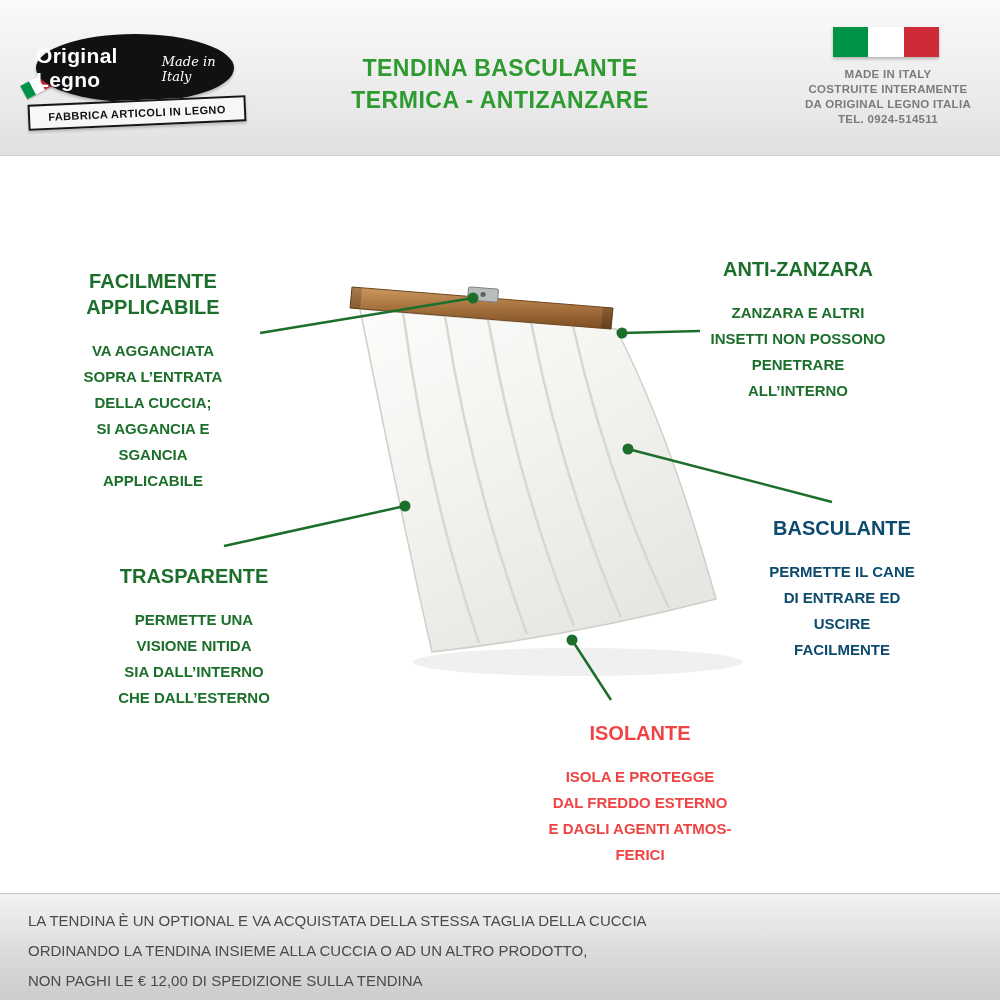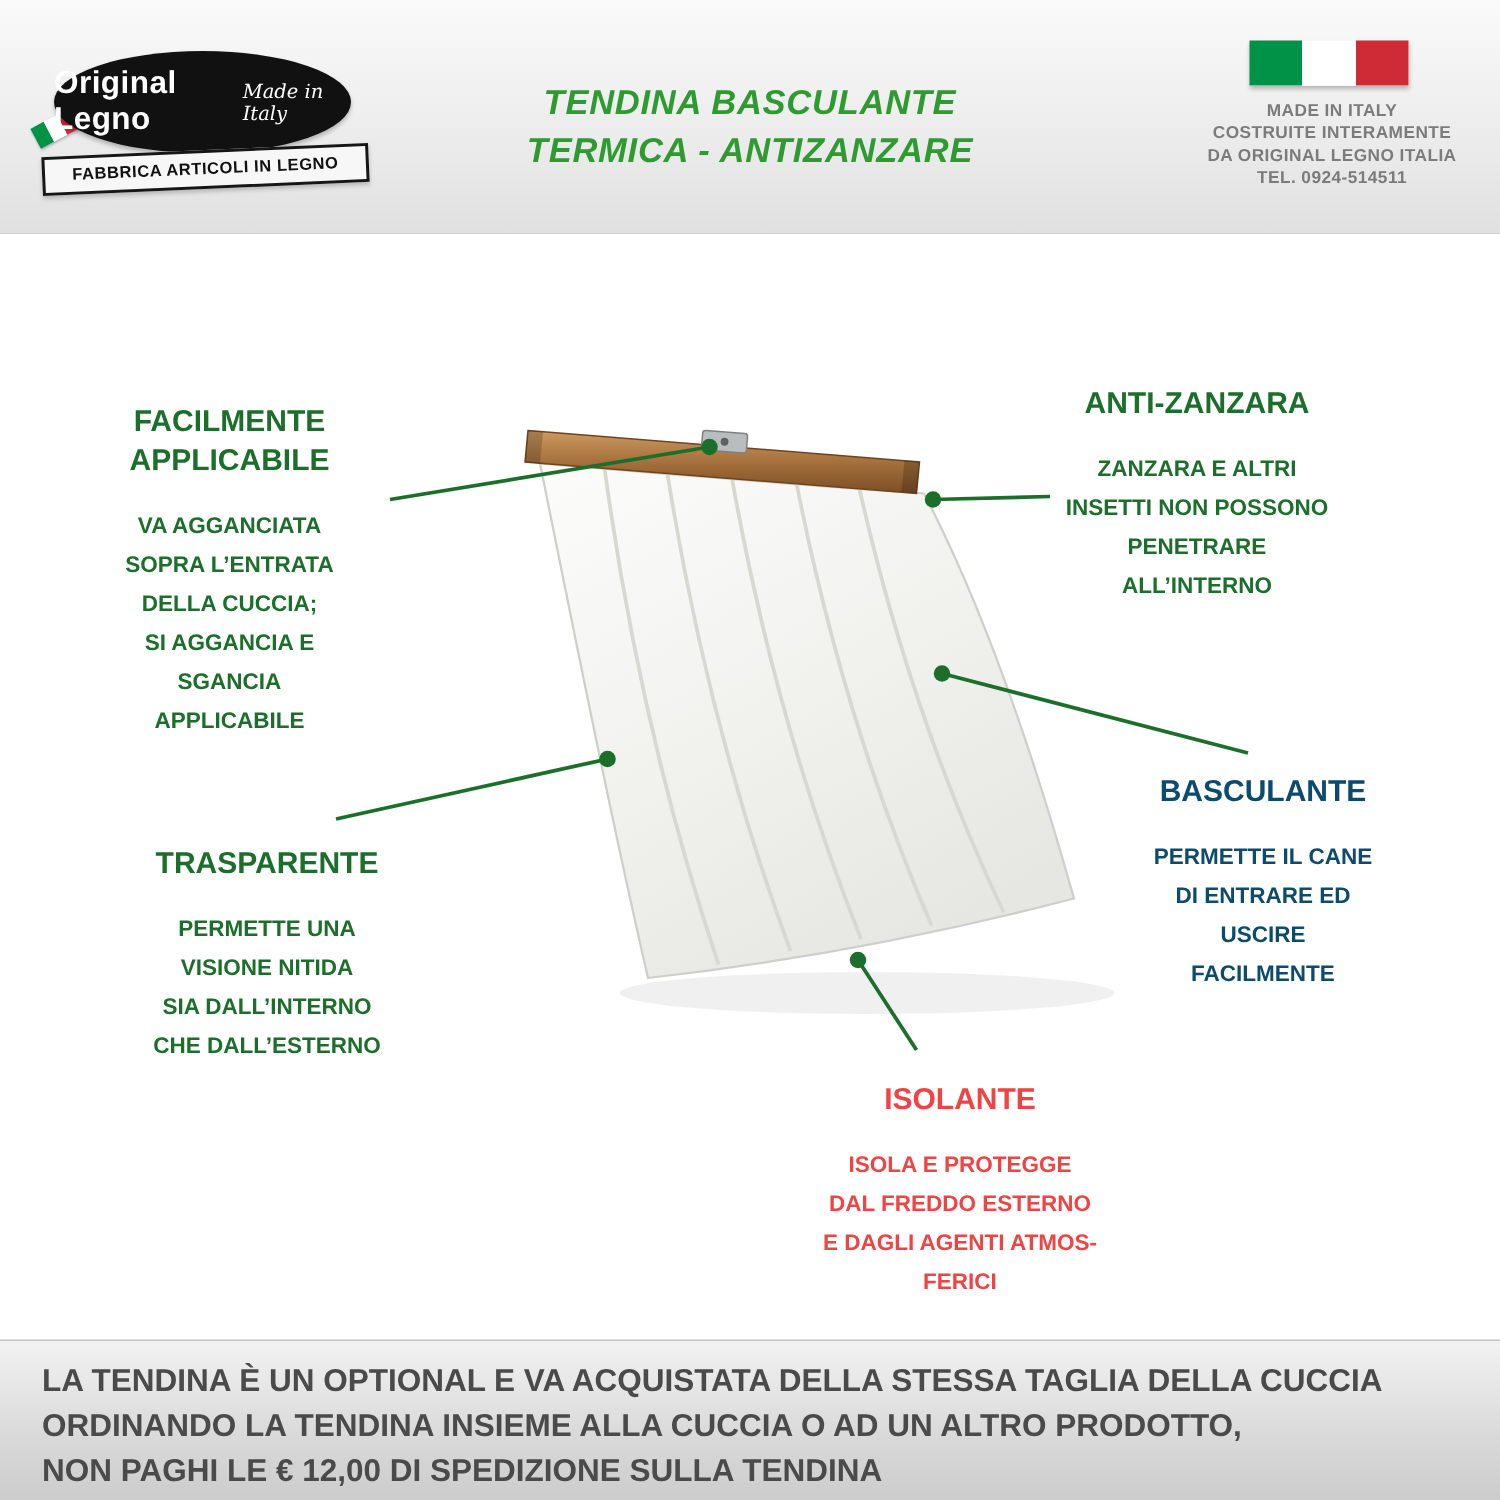--- a/index.html
+++ b/index.html
@@ -29,21 +29,21 @@
   .logo-banner{
     position:absolute;left:0;top:66px;width:214px;height:22px;
     background:#f7f7f7;border:2px solid #161616;transform:rotate(-2.5deg);
     display:flex;align-items:center;justify-content:center;
     font-size:11px;font-weight:bold;color:#111;letter-spacing:.4px;white-space:nowrap;
     box-shadow:0 2px 3px rgba(0,0,0,.2);
   }
   .title{
     position:absolute;left:275px;top:52px;width:450px;margin:0;
     text-align:center;font-size:23px;line-height:32px;font-weight:bold;
-    letter-spacing:.5px;white-space:pre-line;font-style:italic;
+    letter-spacing:.5px;white-space:pre-line;
   }
   .flag{
     position:absolute;left:833px;top:27px;width:106px;height:30px;display:flex;
     box-shadow:0 2px 3px rgba(0,0,0,.25);
   }
   .flag span{flex:1;}
   .info{
     position:absolute;left:788px;top:67px;width:200px;text-align:center;
     font-size:11.5px;line-height:15px;font-weight:bold;color:#7b7b7b;
     letter-spacing:.3px;white-space:pre-line;
@@ -54,21 +54,21 @@
   .ann-title{font-weight:bold;font-size:20px;line-height:26px;}
   .ann-body{font-weight:bold;font-size:15px;line-height:26px;}
   
   .footer{
     position:absolute;left:0;top:893px;width:1000px;height:107px;
     background:linear-gradient(#f2f2f2,#d9d9d9 60%,#cccccc);
     border-top:1px solid #c2c2c2;
   }
   .footer-text{
     position:absolute;left:28px;top:12px;width:950px;
-    font-size:21px;line-height:30px;font-weight:bold;white-space:pre-line;
+    font-size:15px;line-height:30px;font-weight:normal;white-space:pre-line;
   }
 </style>
 </head>
 <body>
 
 <div class="canvas">
 
   <header class="header">
     <div class="logo">
       <div class="logo-ribbon">
@@ -158,21 +158,21 @@
   </div>
 
   <div class="ann" style="left:673px;top:238px;width:250px;color:#1c6f2b">
     <div class="ann-title">ANTI-ZANZARA</div>
     <div class="ann-body">ZANZARA E ALTRI
 INSETTI NON POSSONO
 PENETRARE
 ALL’INTERNO</div>
   </div>
 
-  <div class="ann" style="left:64px;top:545px;width:228px;color:#1c6f2b">
+  <div class="ann" style="left:80px;top:545px;width:228px;color:#1c6f2b">
     <div class="ann-title">TRASPARENTE</div>
     <div class="ann-body">PERMETTE UNA
 VISIONE NITIDA
 SIA DALL’INTERNO
 CHE DALL’ESTERNO</div>
   </div>
 
   <div class="ann" style="left:733px;top:497px;width:218px;color:#0c4a6e">
     <div class="ann-title">BASCULANTE</div>
     <div class="ann-body">PERMETTE IL CANE

